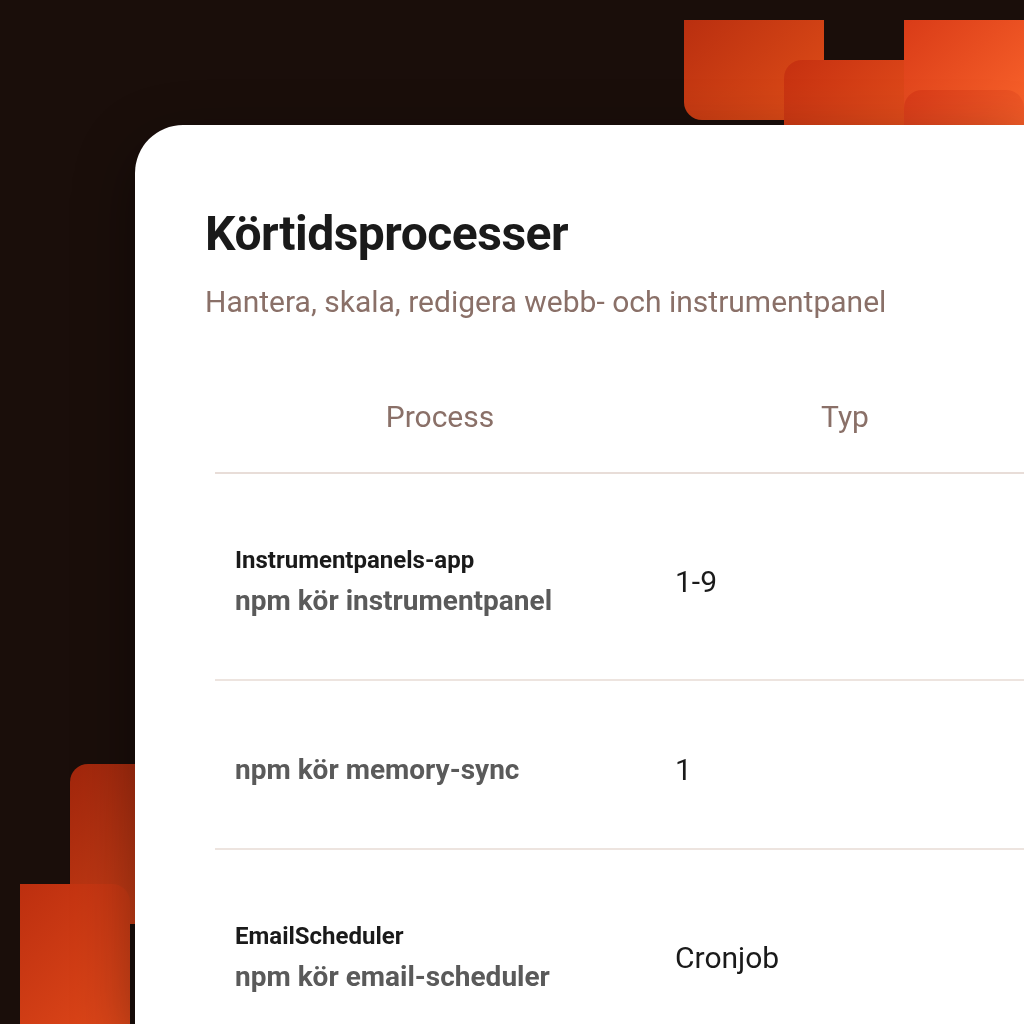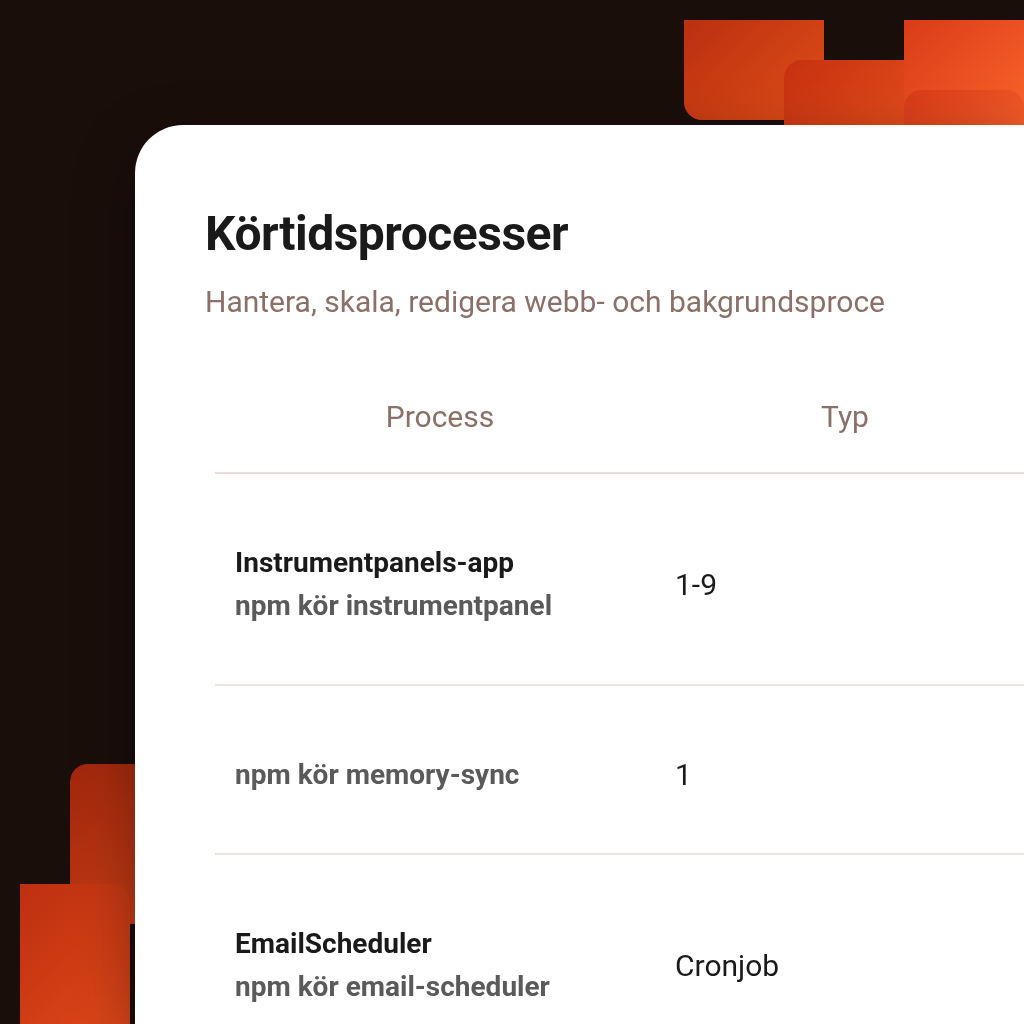--- a/index.html
+++ b/index.html
@@ -97,21 +97,21 @@
     .col-instances { flex: 1; }
 
     .row {
       display: flex;
       align-items: center;
       padding: 42px 0;
       border-bottom: 2px solid #ede4df;
     }
 
     .process-name {
-      font-size: 28px;
+      font-size: 24px;
       font-weight: 700;
       color: #1a1a1a;
       margin-bottom: 6px;
     }
 
     .process-cmd {
       font-size: 28px;
       font-weight: 700;
       color: #5a5a5a;
     }
@@ -133,21 +133,21 @@
 </div>
 
 <div class="bg-tiles-left">
   <div class="tile-l2"></div>
   <div class="tile-l1"></div>
 </div>
 
 <div class="card">
 
   <h1 class="title">Körtidsprocesser</h1>
-  <p class="subtitle">Hantera, skala, redigera webb- och bakgrundsproce</p>
+  <p class="subtitle">Hantera, skala, redigera webb- och instrumentpanel</p>
 
   <div class="table">
     <div class="thead">
       <div class="th col-process">Process</div>
       <div class="th col-type">Typ</div>
       <div class="th col-instances">Instans</div>
     </div>
 
     <div class="row">
       <div class="col-process">

